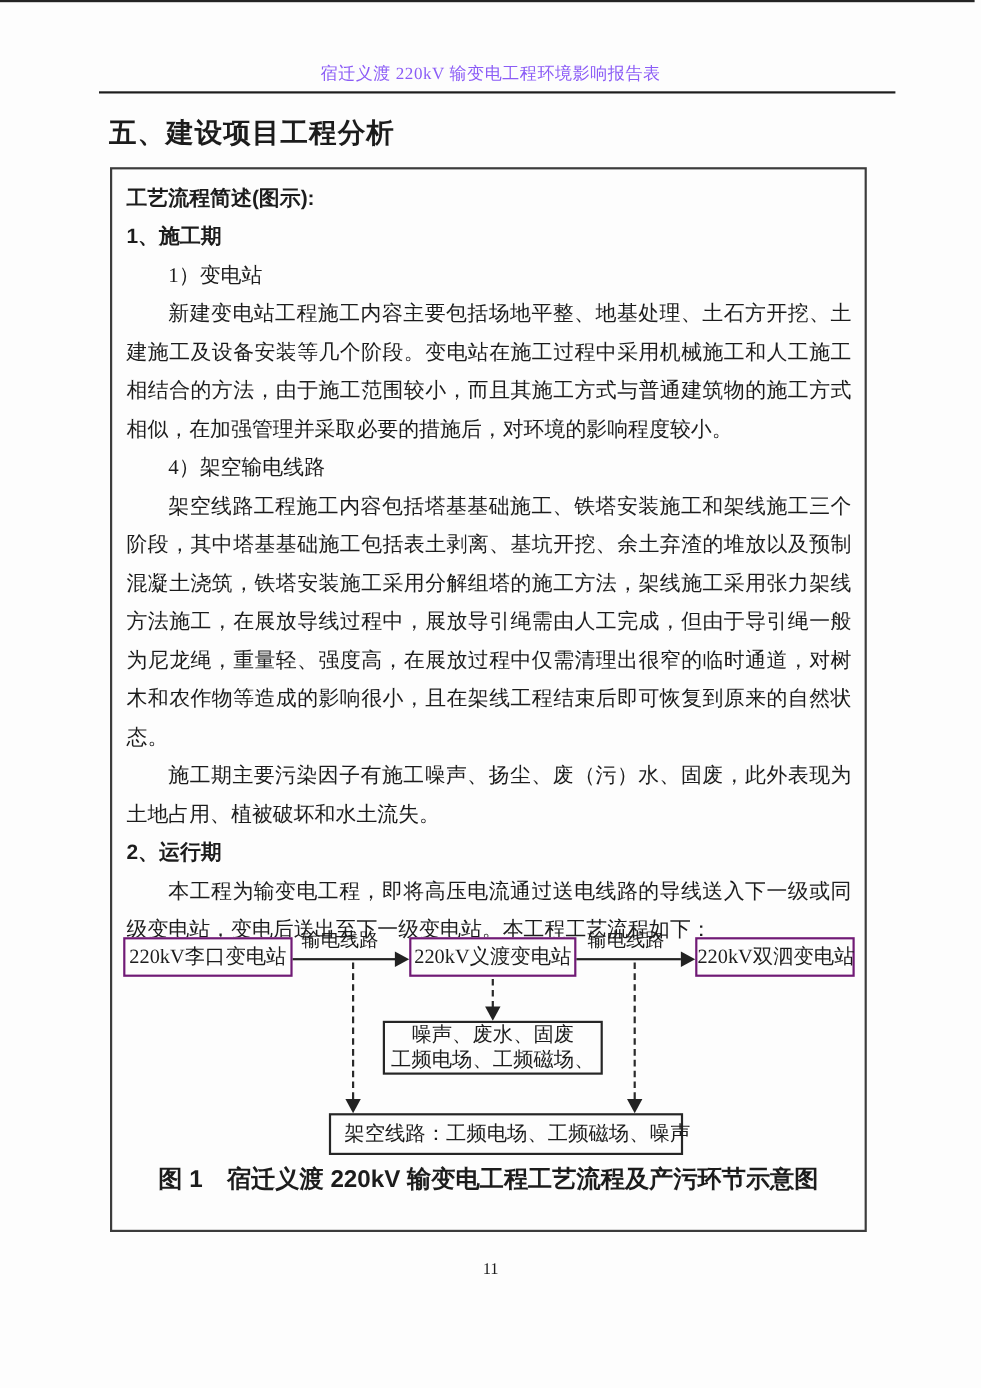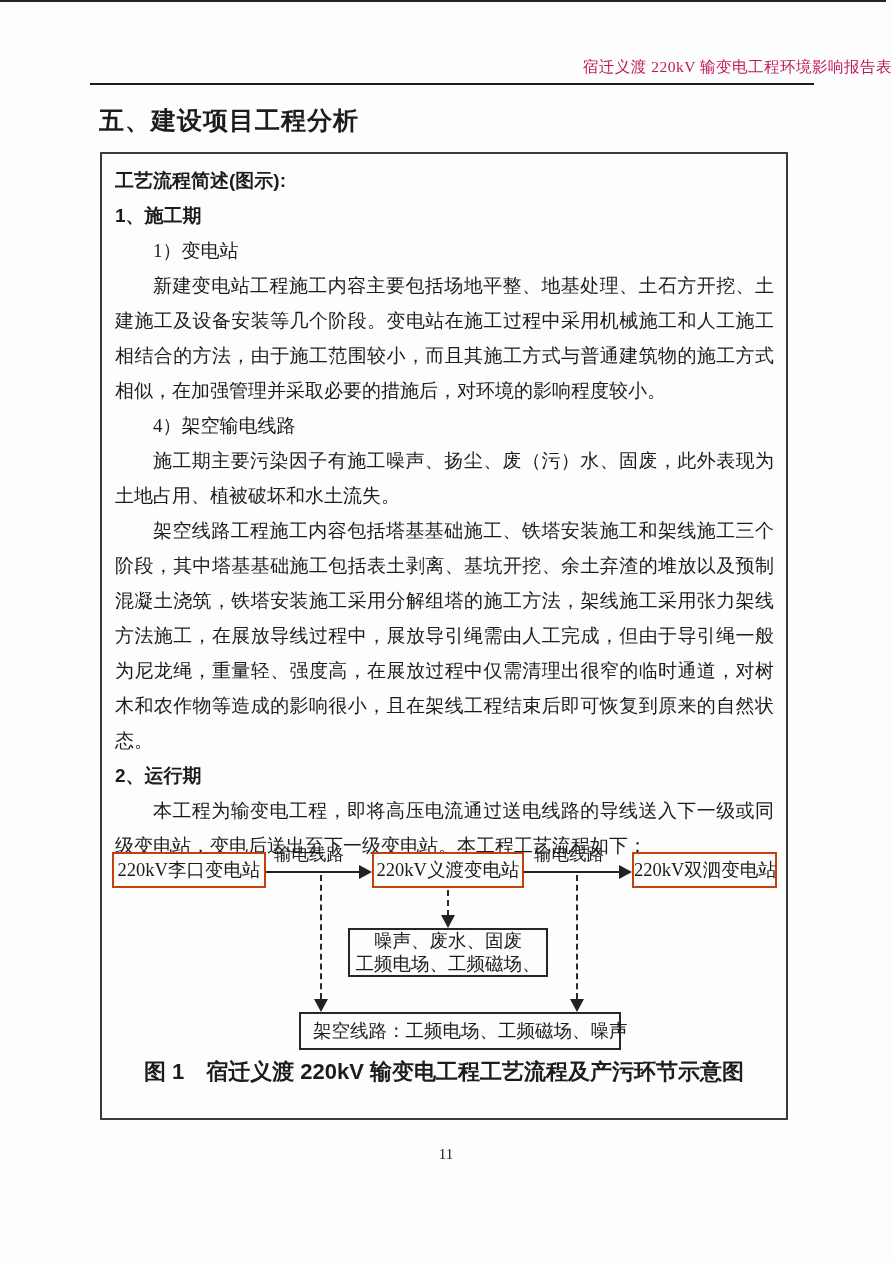--- a/index.html
+++ b/index.html
@@ -3,34 +3,34 @@
 <meta charset="utf-8">
 <style>
   html,body{margin:0;padding:0;}
   body{
     width:892px;height:1262px;position:relative;
     background:#fdfdfd;color:#1c1c1c;
     font-family:"Liberation Serif","DejaVu Serif",serif;
     overflow:hidden;
   }
   .scan-topline{position:absolute;top:0;left:0;width:886px;height:2px;background:#242424;}
-  .doc-header{position:absolute;top:57px;left:0;width:100%;text-align:right;
-    font-size:15.5px;letter-spacing:.5px;color:#be185d;}
+  .doc-header{position:absolute;top:57px;left:0;width:100%;text-align:center;
+    font-size:15.5px;letter-spacing:.5px;color:#8b5cf6;}
   .header-rule{position:absolute;top:83px;left:90px;width:724px;height:2px;background:#1d1d1d;}
   .section-title{position:absolute;top:104px;left:99px;font-size:25px;font-weight:bold;
     font-family:"Liberation Sans","DejaVu Sans",sans-serif;letter-spacing:1px;}
   .main-box{position:absolute;top:152px;left:100px;width:688px;height:968px;
     border:2px solid #3c3c3c;box-sizing:border-box;}
   .box-text{padding:9px 12px 0 13px;font-size:19px;line-height:35px;}
   .box-text p{margin:0;text-align:justify;}
   .h-bold{font-weight:bold;font-family:"Liberation Sans","DejaVu Sans",sans-serif;}
   .indent{text-indent:2em;}
   
   .diagram{position:absolute;top:688px;left:0;width:684px;height:218px;font-size:18.5px;}
-  .st-box{position:absolute;border:2px solid #c2410c;height:36px;line-height:32px;
+  .st-box{position:absolute;border:2px solid #701a75;height:36px;line-height:32px;
     text-align:center;box-sizing:border-box;background:#fdfdfd;white-space:nowrap;}
   .flow-label{position:absolute;top:0;font-size:17.5px;white-space:nowrap;}
   .arrow-line{position:absolute;top:29px;height:2px;background:#222;}
   .arrow-head-r{position:absolute;top:23px;width:0;height:0;
     border-left:13px solid #222;border-top:7px solid transparent;border-bottom:7px solid transparent;}
   .vdash{position:absolute;width:0;border-left:2px dashed #2a2a2a;}
   .arrow-head-d{position:absolute;width:0;height:0;
     border-top:13px solid #222;border-left:7px solid transparent;border-right:7px solid transparent;}
   .poll-box{position:absolute;border:2px solid #262626;box-sizing:border-box;background:#fdfdfd;
     text-align:center;display:flex;flex-direction:column;justify-content:center;line-height:23px;}
@@ -50,22 +50,22 @@
 
 <div class="section-title">五、建设项目工程分析</div>
 
 <div class="main-box">
   <div class="box-text">
     <p class="h-bold">工艺流程简述(图示):</p>
     <p class="h-bold">1、施工期</p>
     <p class="indent">1）变电站</p>
     <p class="indent">新建变电站工程施工内容主要包括场地平整、地基处理、土石方开挖、土建施工及设备安装等几个阶段。变电站在施工过程中采用机械施工和人工施工相结合的方法，由于施工范围较小，而且其施工方式与普通建筑物的施工方式相似，在加强管理并采取必要的措施后，对环境的影响程度较小。</p>
     <p class="indent">4）架空输电线路</p>
+    <p class="indent">架空线路工程施工内容包括塔基基础施工、铁塔安装施工和架线施工三个阶段，其中塔基基础施工包括表土剥离、基坑开挖、余土弃渣的堆放以及预制混凝土浇筑，铁塔安装施工采用分解组塔的施工方法，架线施工采用张力架线方法施工，在展放导线过程中，展放导引绳需由人工完成，但由于导引绳一般为尼龙绳，重量轻、强度高，在展放过程中仅需清理出很窄的临时通道，对树木和农作物等造成的影响很小，且在架线工程结束后即可恢复到原来的自然状态。</p>
     <p class="indent">施工期主要污染因子有施工噪声、扬尘、废（污）水、固废，此外表现为土地占用、植被破坏和水土流失。</p>
-    <p class="indent">架空线路工程施工内容包括塔基基础施工、铁塔安装施工和架线施工三个阶段，其中塔基基础施工包括表土剥离、基坑开挖、余土弃渣的堆放以及预制混凝土浇筑，铁塔安装施工采用分解组塔的施工方法，架线施工采用张力架线方法施工，在展放导线过程中，展放导引绳需由人工完成，但由于导引绳一般为尼龙绳，重量轻、强度高，在展放过程中仅需清理出很窄的临时通道，对树木和农作物等造成的影响很小，且在架线工程结束后即可恢复到原来的自然状态。</p>
     <p class="h-bold">2、运行期</p>
     <p class="indent">本工程为输变电工程，即将高压电流通过送电线路的导线送入下一级或同级变电站，变电后送出至下一级变电站。本工程工艺流程如下：</p>
   </div>
 
   <div class="diagram">
 
     <div class="flow-label" style="left:172px;">输电线路</div>
     <div class="flow-label" style="left:432px;">输电线路</div>
 
     <div class="st-box" style="left:10px;top:10px;width:154px;">220kV李口变电站</div>

